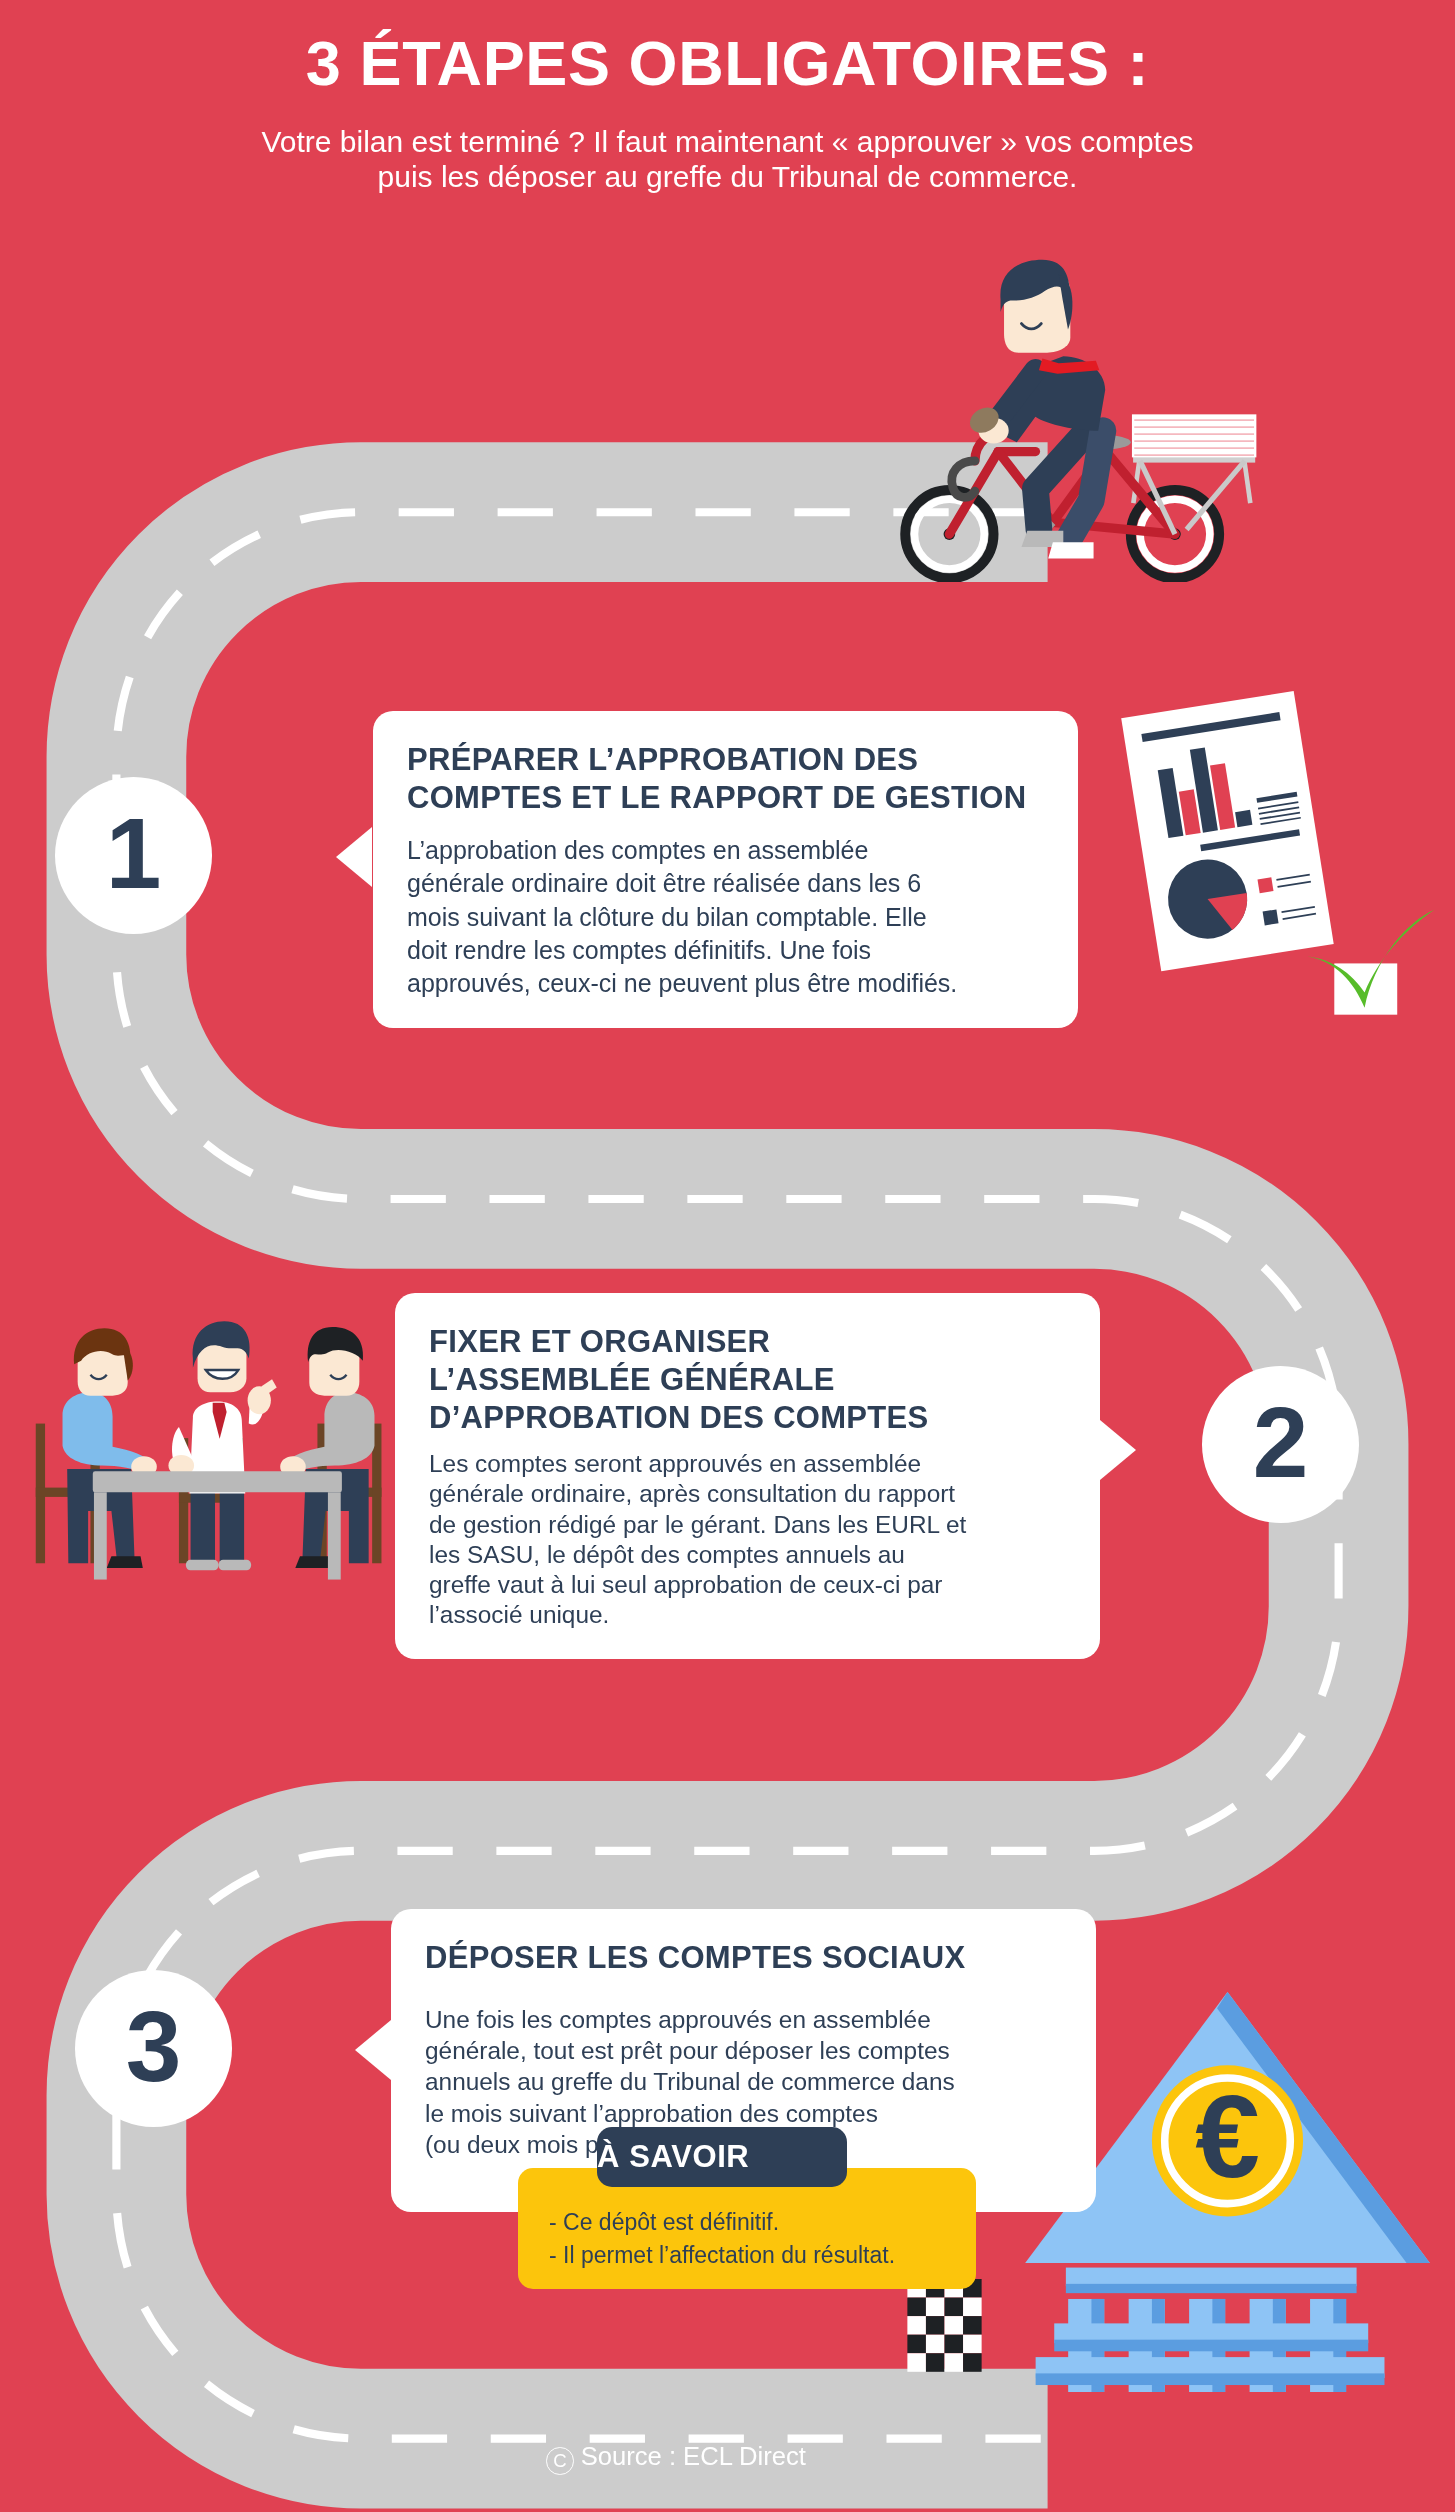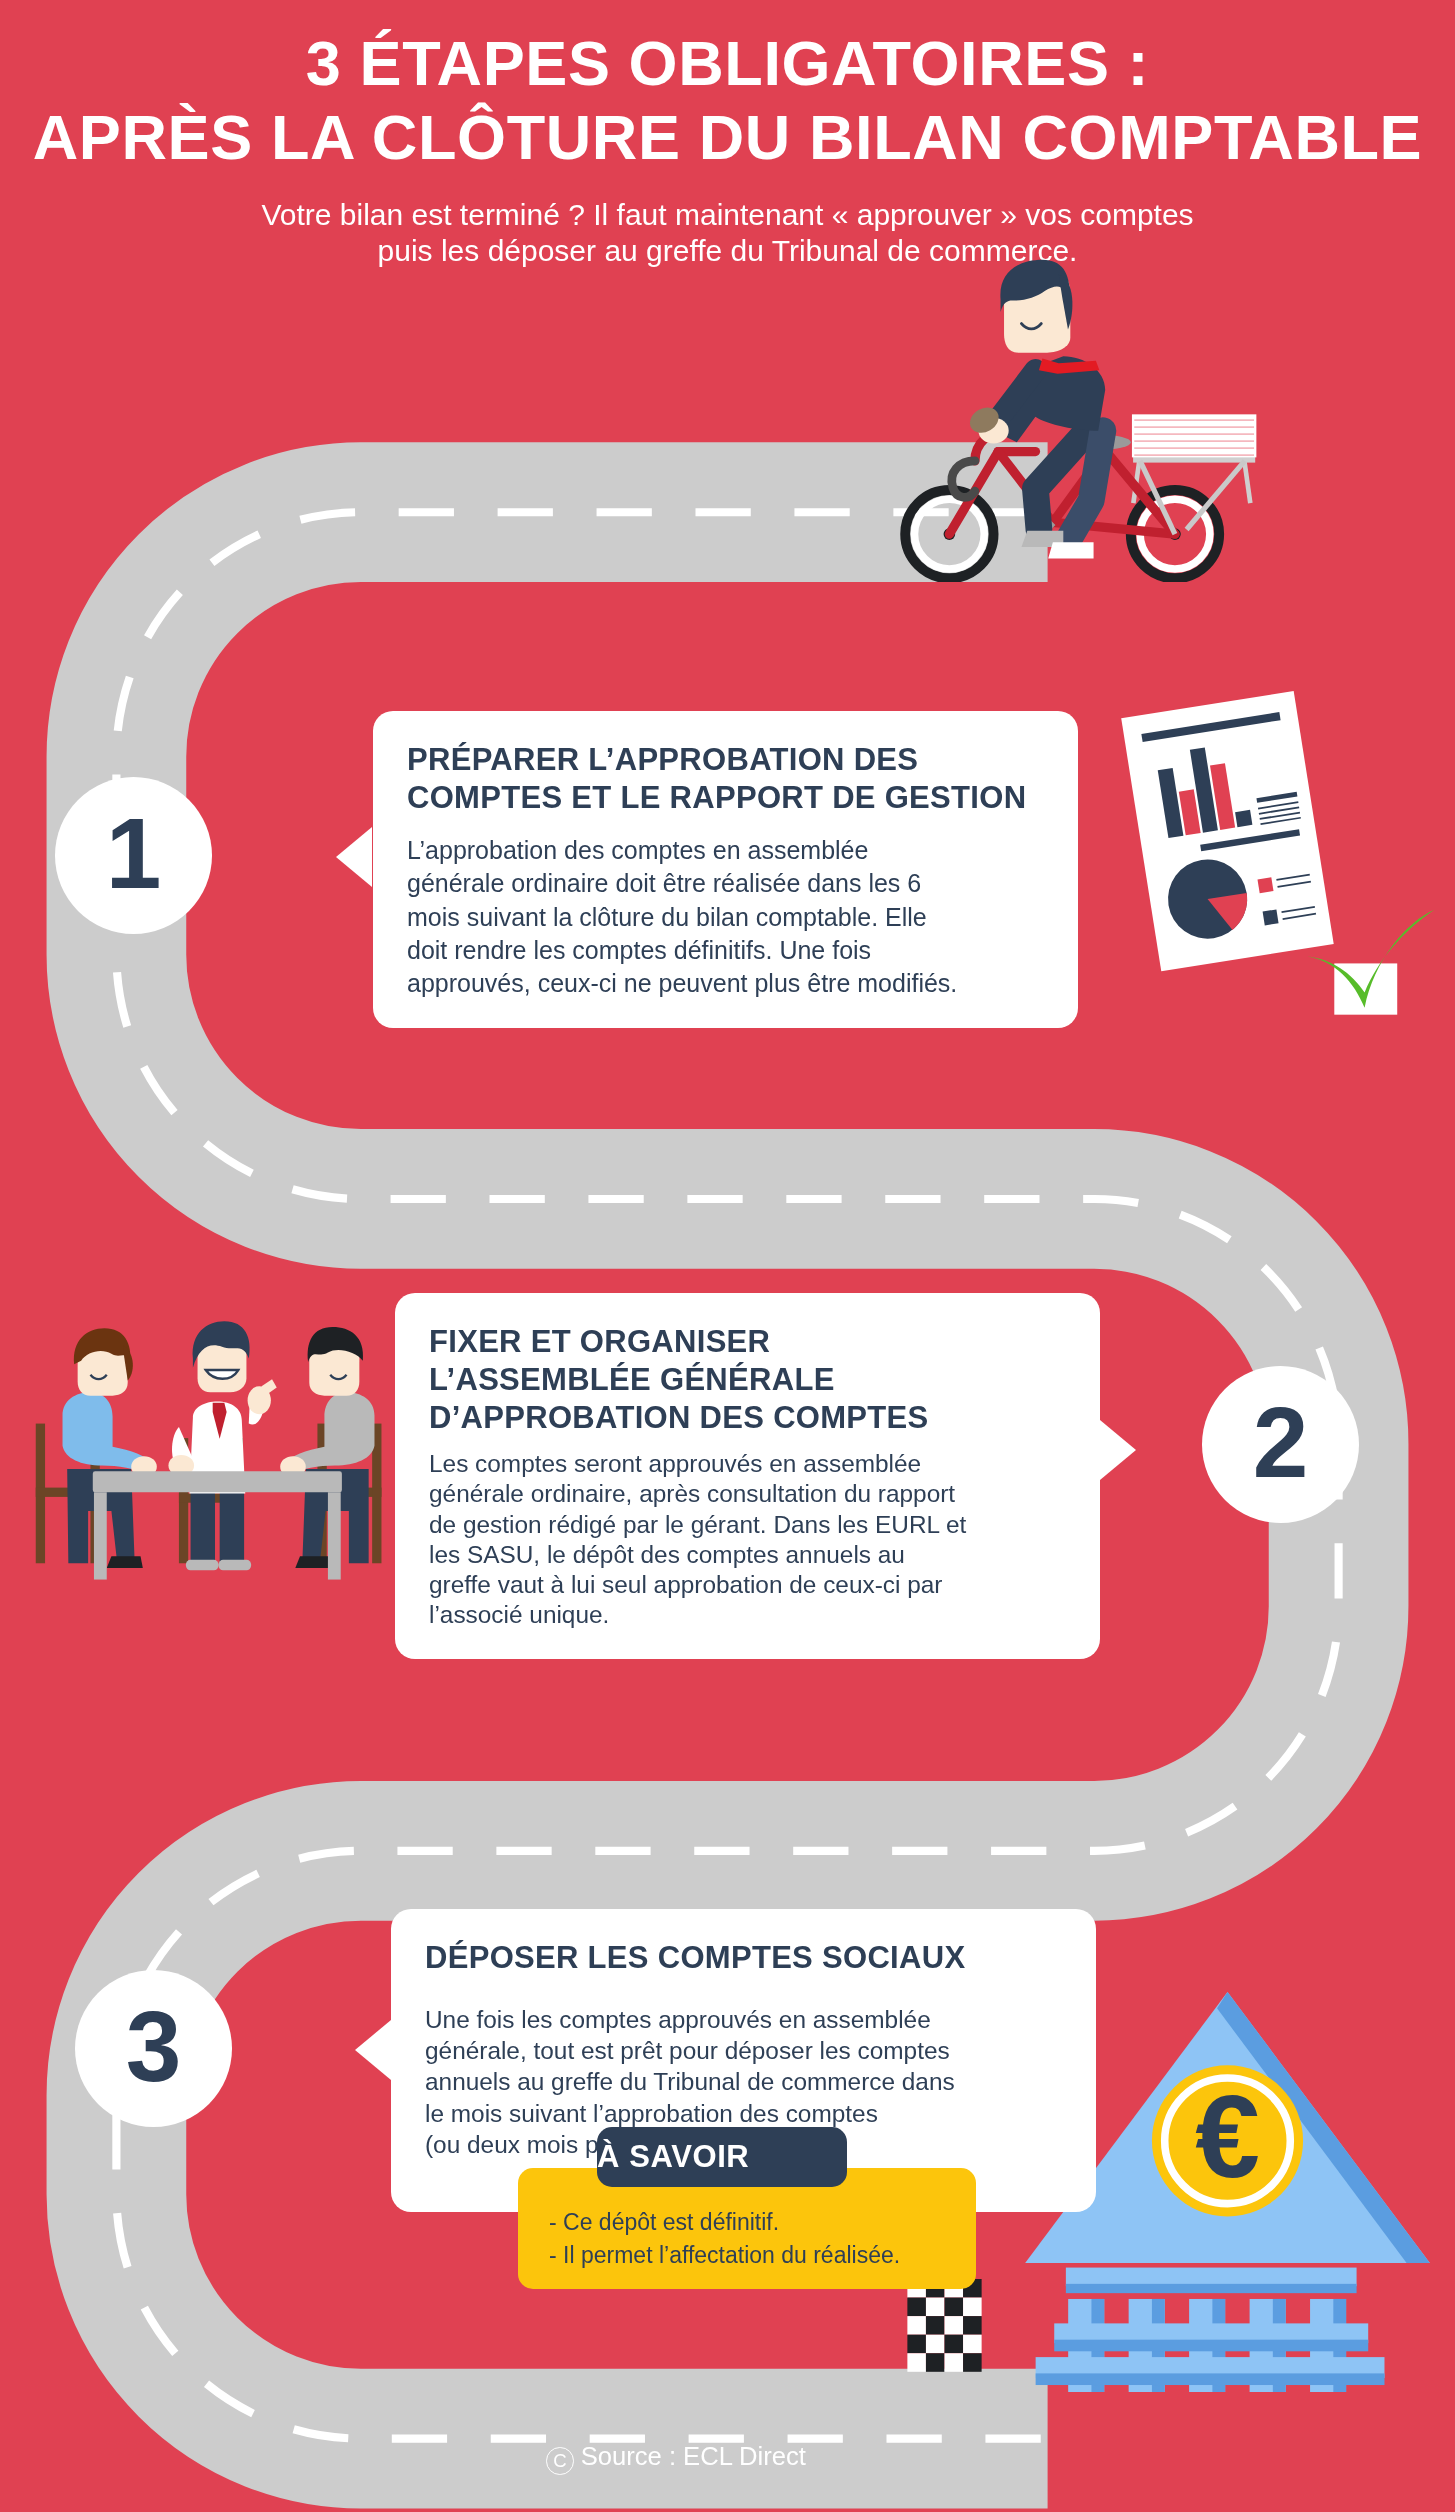--- a/index.html
+++ b/index.html
@@ -222,21 +222,20 @@
       <rect x="0" y="128" width="32" height="32" fill="#ffffff"></rect>
       <rect x="32" y="128" width="32" height="32" fill="#1e2124"></rect>
       <rect x="64" y="128" width="32" height="32" fill="#ffffff"></rect>
       <rect x="96" y="128" width="32" height="32" fill="#1e2124"></rect>
     </g>
   </svg>
 
   <div class="header">
     <h1 class="title">
       <span class="l1">3 ÉTAPES OBLIGATOIRES :</span>
-      <span class="l2">APRÈS LA CLÔTURE DU BILAN COMPTABLE</span>
     </h1>
     <p class="subtitle">
       <span>Votre bilan est terminé ? Il faut maintenant « approuver »  vos comptes</span>
       <span>puis les déposer au greffe du Tribunal de commerce.</span>
     </p>
   </div>
 
   <svg class="illus" style="left:861px;top:256px;width:407px;height:326px;z-index:5;" viewBox="0 0 700 560">
 
     <g>
@@ -477,21 +476,21 @@
     </p>
   </div>
   <div class="tail tail-left" style="left:355px;top:2020px;"></div>
   <div class="num-circle" style="left:75px;top:1970px;">
     <span>3</span>
   </div>
 
   <div class="savoir-wrap" style="left:518px;top:2127px;width:407px;height:157px;">
     <div class="savoir-box">
       <p>- Ce dépôt est définitif.</p>
-      <p>- Il permet l’affectation du réalisée.</p>
+      <p>- Il permet l’affectation du résultat.</p>
     </div>
     <div class="savoir-badge">À SAVOIR</div>
   </div>
 
   <svg class="illus" style="left:1012px;top:1985px;width:431px;height:407px;z-index:5;" viewBox="0 0 740 700">
 
     <path d="M370 12 L718 478 L22 478 Z" fill="#8ec4f5"></path>
     <path d="M370 12 L718 478 L678 478 L352 40 Z" fill="#5b9de0"></path>
 
     <g>

